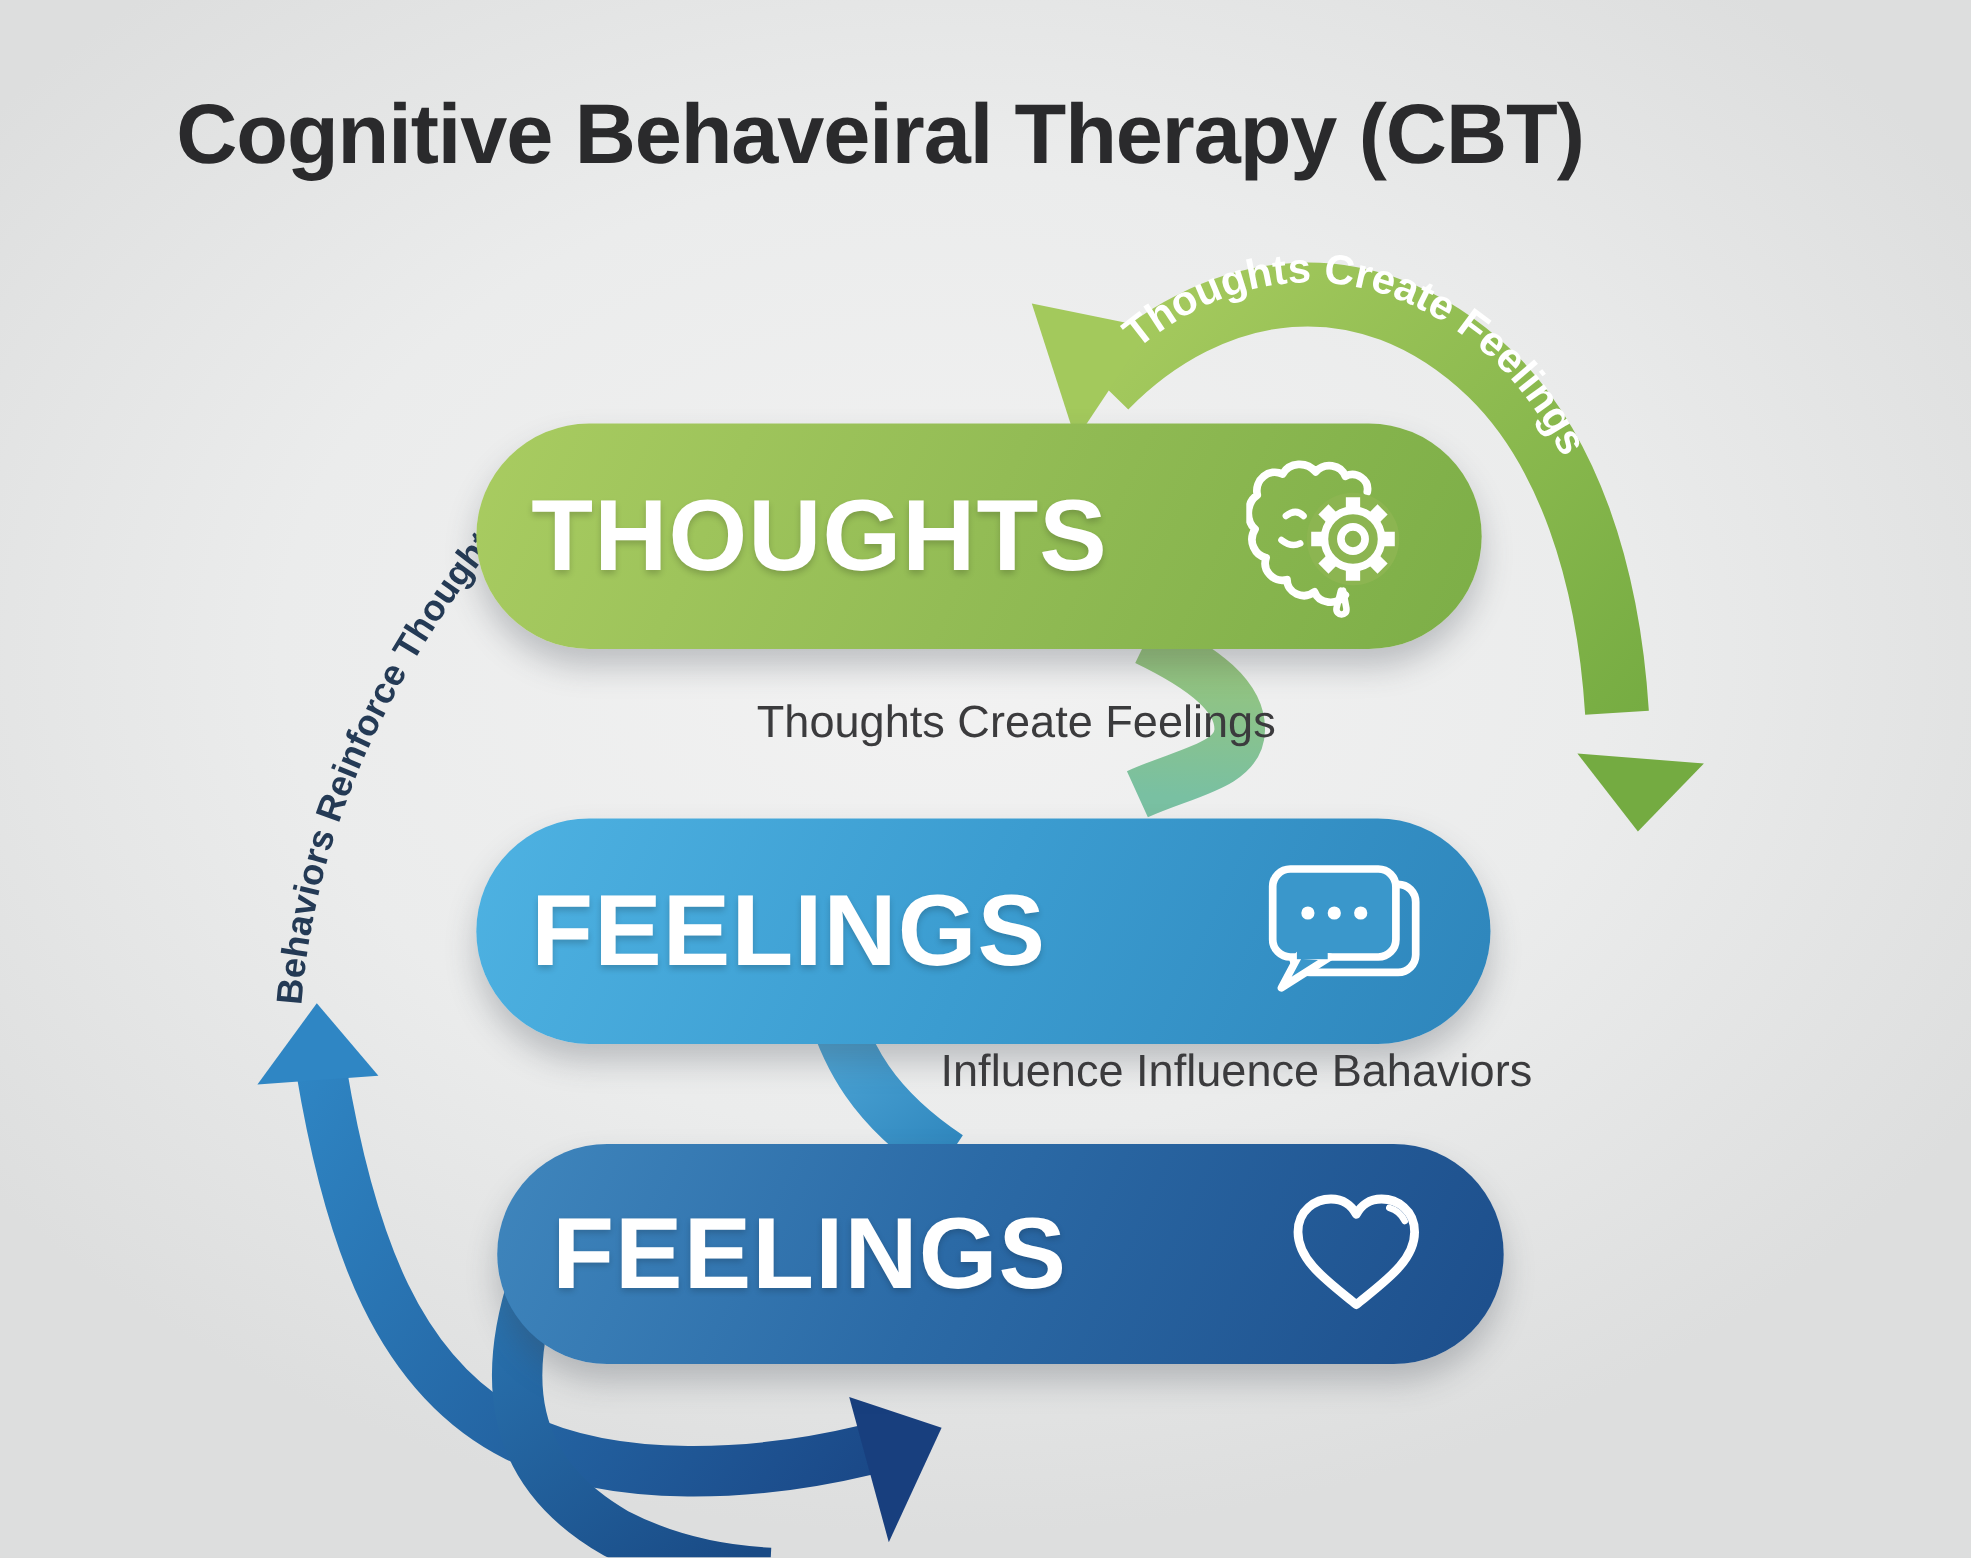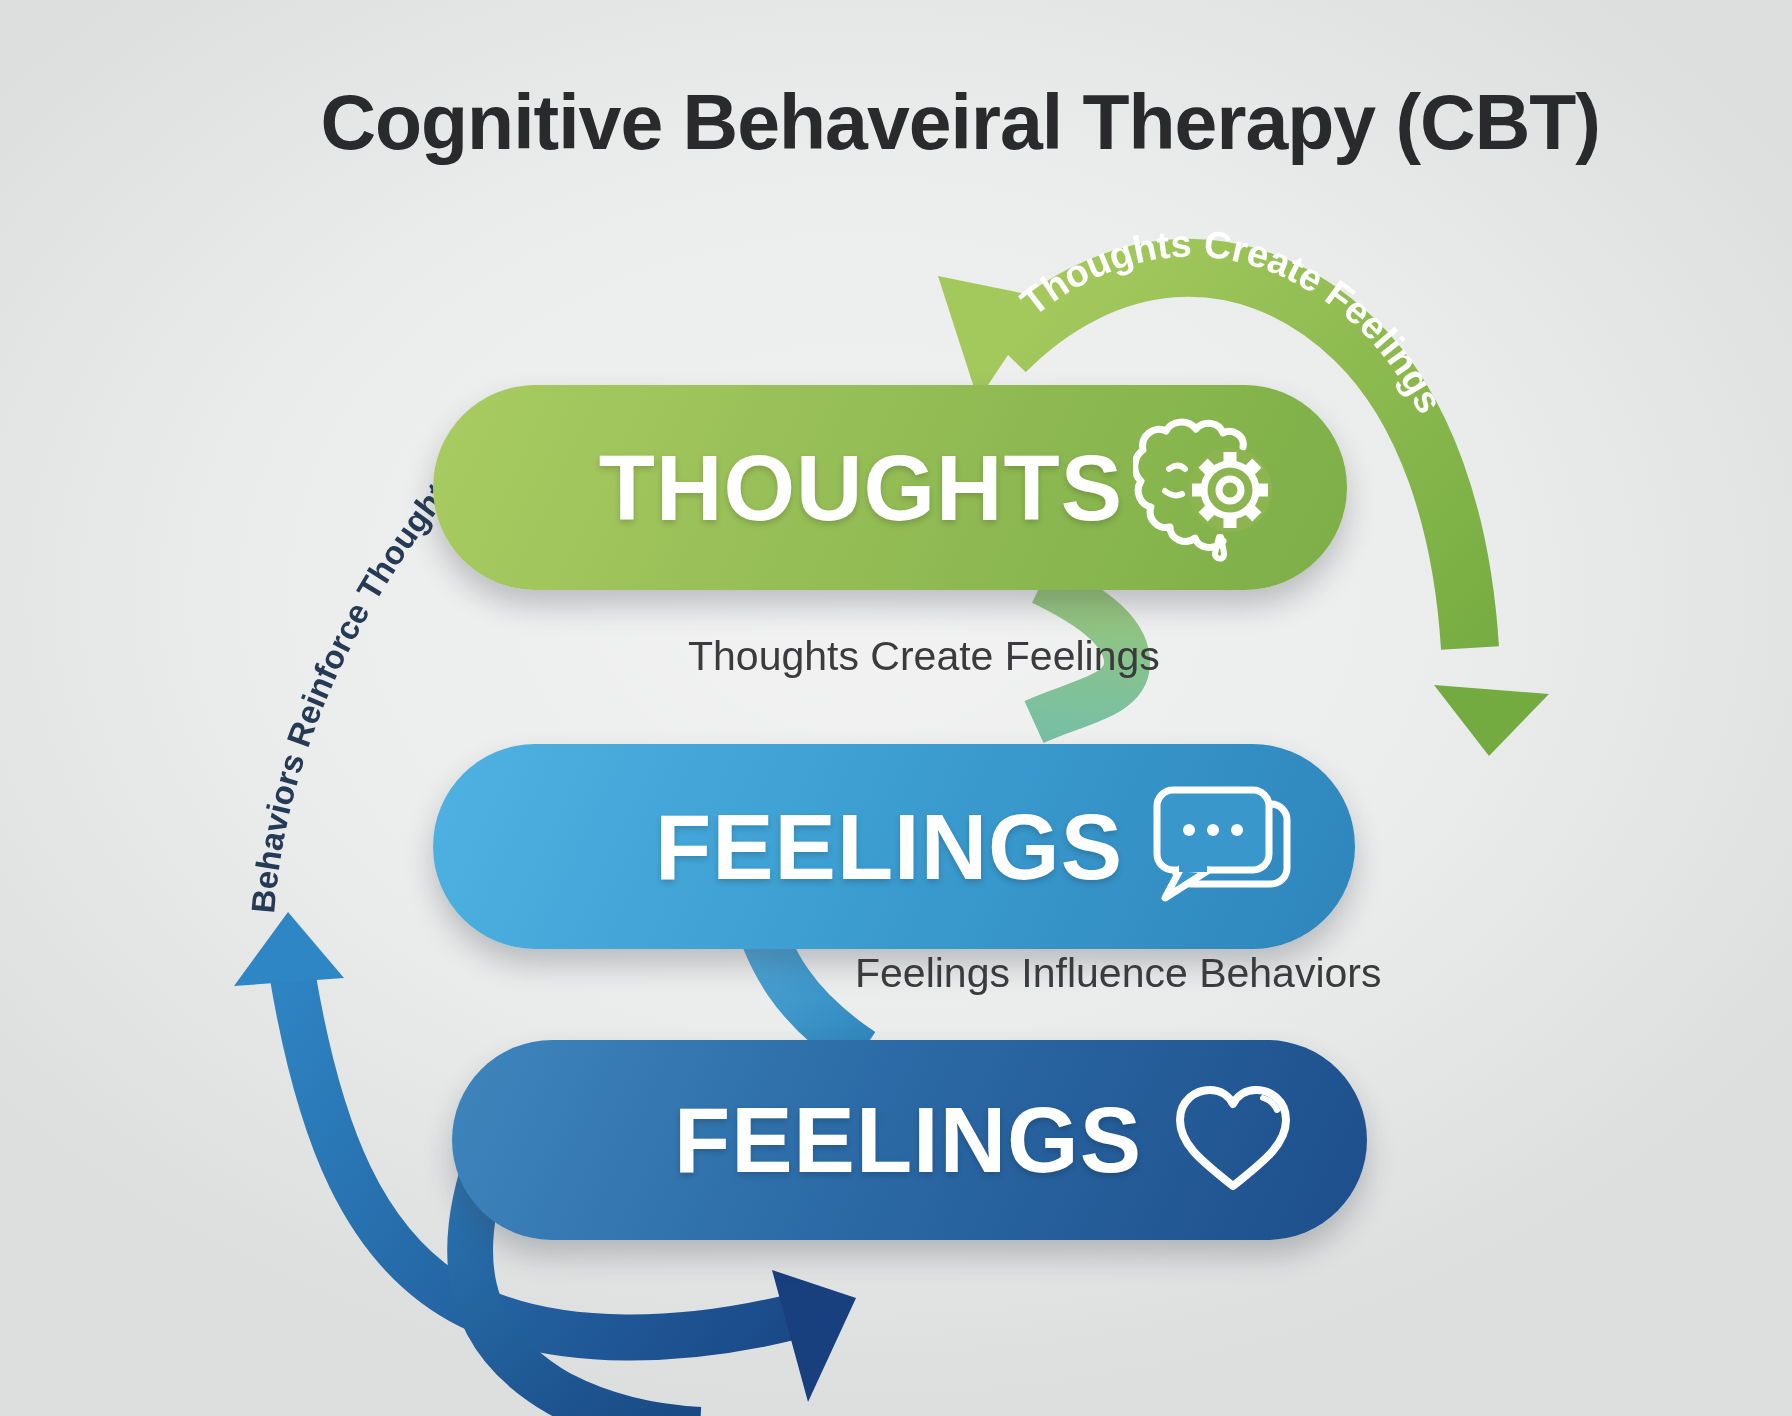--- a/index.html
+++ b/index.html
@@ -2,37 +2,37 @@
 <html><head>
 <meta charset="utf-8">
 <style>
   html,body{margin:0;padding:0;background:#dcdddd;}
   #stage{
     position:relative;width:1792px;height:1416px;overflow:hidden;
     font-family:"Liberation Sans",sans-serif;
     background:radial-gradient(ellipse 1100px 800px at 48% 42%, #f2f2f2 0%, #ebecec 55%, #dddede 100%);
   }
   .title{
-    position:absolute;left:0;top:78px;width:1600px;text-align:right;
+    position:absolute;left:0;top:78px;width:1600px;text-align:center;
     font-size:77px;font-weight:bold;letter-spacing:-1px;color:#2a2a2c;z-index:3;
   }
   #arcs{position:absolute;left:0;top:0;z-index:1;}
   .pill{
     position:absolute;border-radius:110px;z-index:2;
     box-shadow:0 16px 28px rgba(60,70,80,0.28);
   }
   .pill-thoughts{left:433px;top:385px;width:914px;height:205px;
     background:linear-gradient(115deg,#a9cc61 0%,#93bc55 50%,#7cae47 100%);}
   .pill-feelings{left:433px;top:744px;width:922px;height:205px;
     background:linear-gradient(115deg,#4eb2e2 0%,#3b9cd0 50%,#2e85bb 100%);}
   .pill-behaviors{left:452px;top:1040px;width:915px;height:200px;
     background:linear-gradient(115deg,#3f86bd 0%,#2b6aa6 45%,#1d4e8b 100%);}
   .pill-label{
     position:absolute;left:50px;width:640px;top:50%;transform:translateY(-50%);
-    text-align:right;color:#ffffff;font-weight:bold;font-size:92px;letter-spacing:1px;
+    text-align:left;color:#ffffff;font-weight:bold;font-size:92px;letter-spacing:1px;
     text-shadow:0 3px 6px rgba(0,0,0,0.18);
   }
   .pill-icon{position:absolute;top:50%;transform:translateY(-50%);}
   .icon-thoughts{left:700px;}
   .icon-feelings{left:712px;}
   .icon-behaviors{left:716px;}
   .flow-label{
     position:absolute;font-size:41px;color:#3b3b3d;z-index:3;white-space:nowrap;
   }
   .flow-label-1{left:688px;top:633px;}
@@ -127,21 +127,21 @@
       <rect x="30" y="18" width="112" height="80" rx="16" fill="none" stroke="#ffffff" stroke-width="7"></rect>
       <rect x="12" y="4" width="112" height="80" rx="16" fill="#3a97cb" stroke="#ffffff" stroke-width="7"></rect>
       <path d="M36 82 L20 112 L64 84 Z" fill="#3a97cb" stroke="#ffffff" stroke-width="7" stroke-linejoin="round"></path>
       <rect x="34" y="78" width="28" height="8" fill="#3a97cb"></rect>
       <circle cx="44" cy="44" r="6" fill="#ffffff"></circle>
       <circle cx="68" cy="44" r="6" fill="#ffffff"></circle>
       <circle cx="92" cy="44" r="6" fill="#ffffff"></circle>
     </svg>
   </div>
 
-  <div class="flow-label flow-label-2">Feelings Influence Behaviors</div>
+  <div class="flow-label flow-label-2">Influence Influence Bahaviors</div>
 
   <div class="pill pill-behaviors">
     <div class="pill-label">FEELINGS</div>
     <svg class="pill-icon icon-behaviors" width="130" height="116" viewBox="0 0 130 116">
       <path d="M65 104 C38 82 12 64 12 38 C12 18 28 8 42 8 C53 8 61 14 65 22
                C69 14 77 8 88 8 C102 8 118 18 118 38 C118 64 92 82 65 104 Z" fill="none" stroke="#ffffff" stroke-width="8" stroke-linejoin="round"></path>
       <path d="M95 16 q10 3 14 12" fill="none" stroke="#ffffff" stroke-width="6" stroke-linecap="round"></path>
     </svg>
   </div>
 

